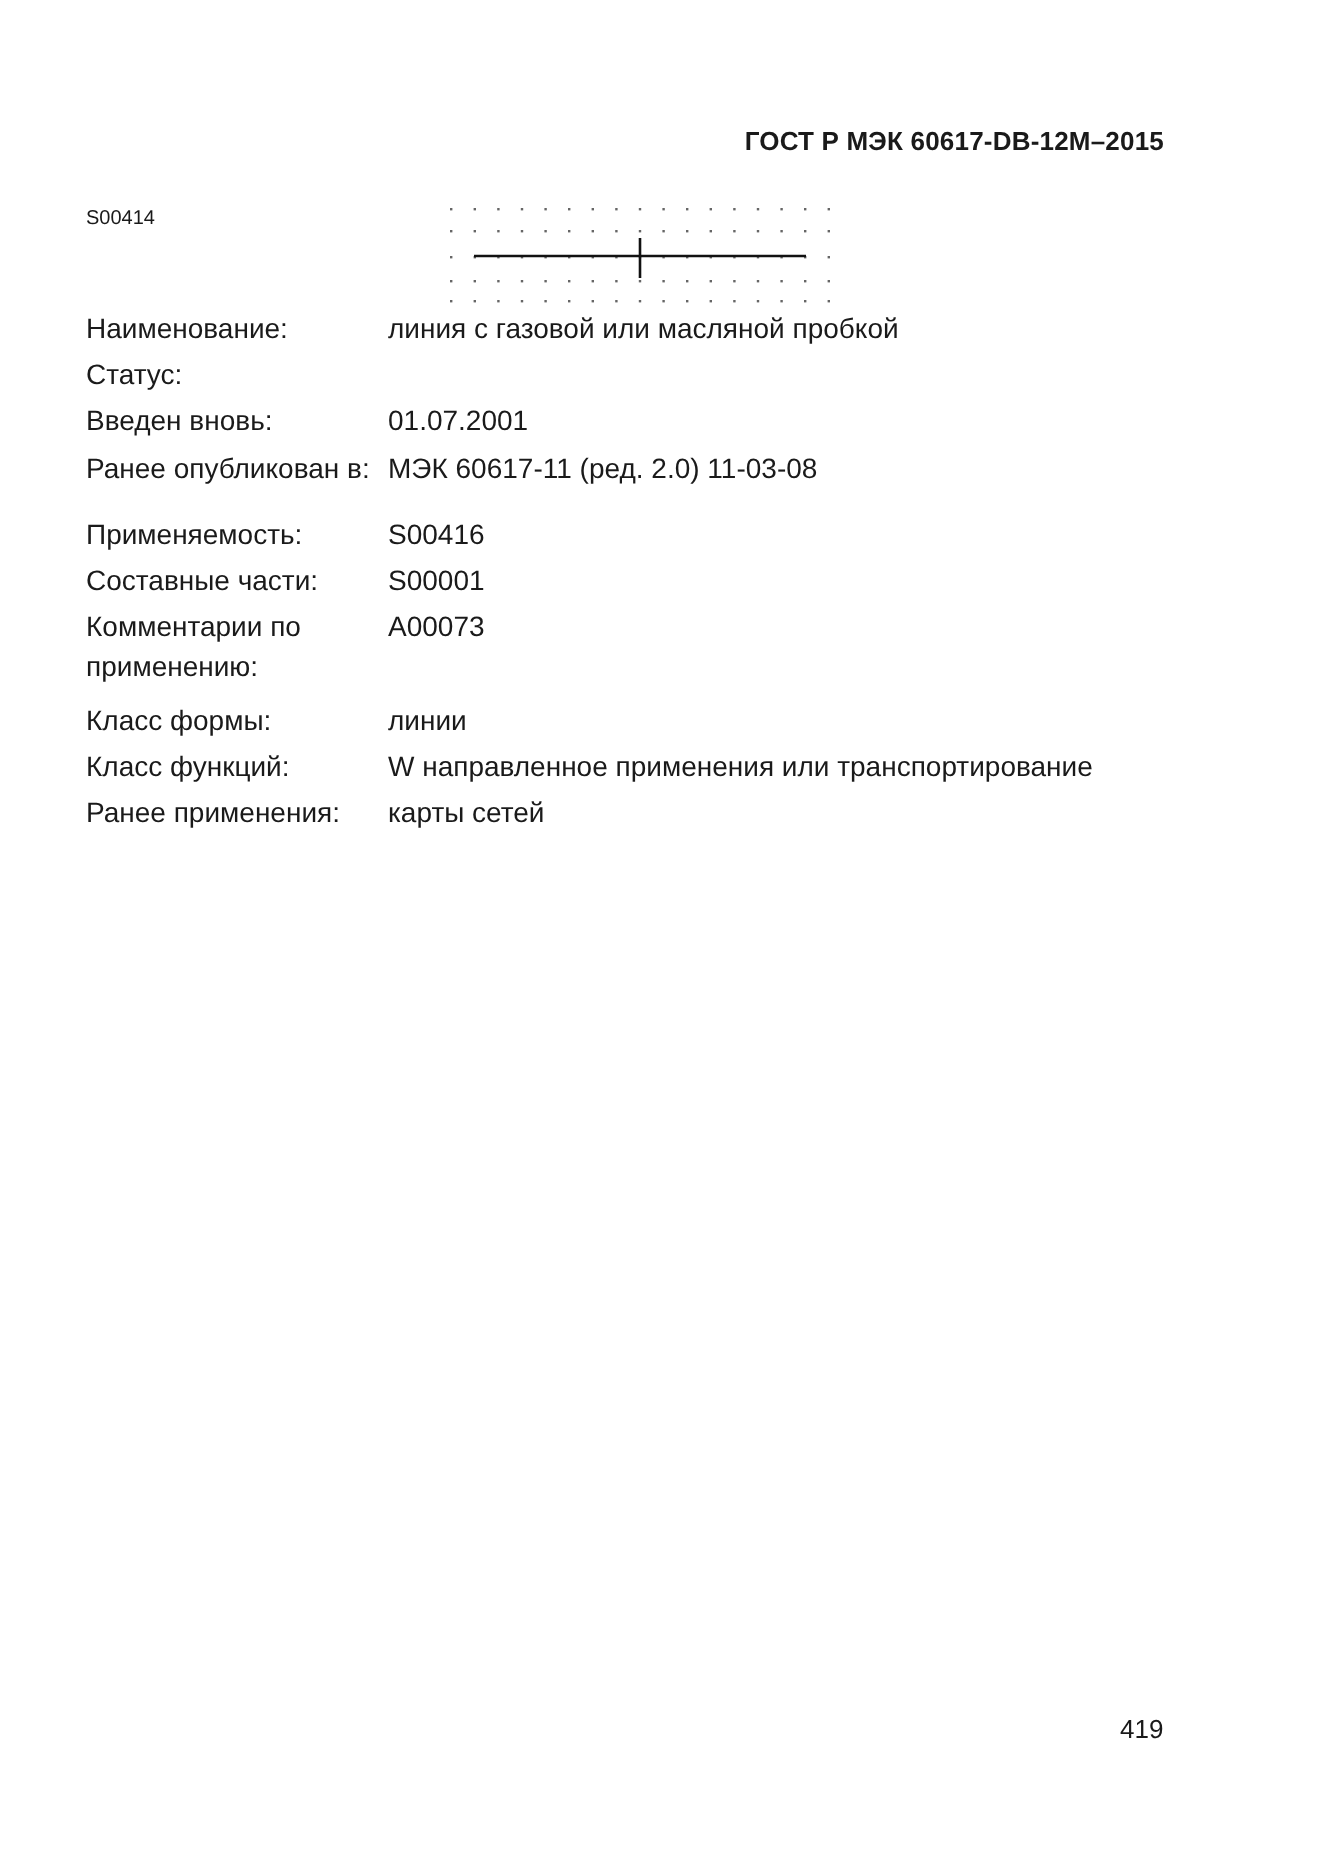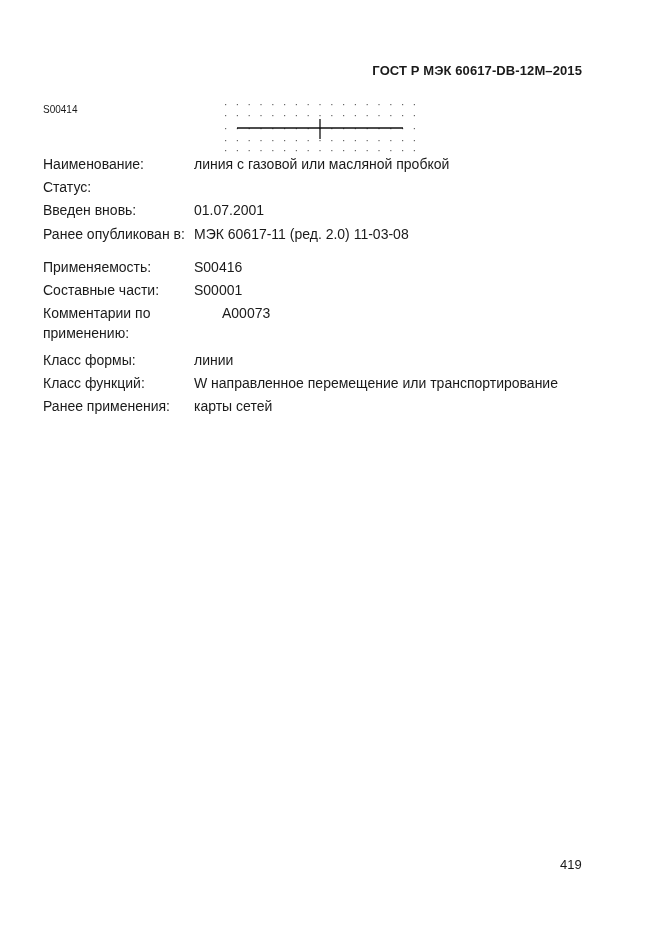--- a/index.html
+++ b/index.html
@@ -5,21 +5,21 @@
     html, body { margin: 0; padding: 0; background: #ffffff; }
     body { width: 661px; height: 936px; position: relative; overflow: hidden;
            font-family: "Liberation Sans", sans-serif; color: #1a1a1a; }
     .header { position: absolute; top: 63px; right: 79px; font-size: 13px; font-weight: bold; letter-spacing: 0.1px; }
     .code { position: absolute; top: 104px; left: 43px; font-size: 10px; font-weight: normal; }
     .symbol { position: absolute; left: 220px; top: 98px; width: 200px; height: 56px; }
     .rows { position: absolute; left: 43px; top: 154px; width: 560px; font-size: 14px; }
     .row { display: flex; height: 23.2px; line-height: 20px; }
     .row .lbl { width: 151px; flex: none; }
     .row .val { flex: 1; }
-    .row.tall { height: 46.4px; gap: 28px; }
+    .row.tall { height: 46.4px; }
     .gap { height: 10px; }
     .page-num { position: absolute; top: 857px; left: 560px; font-size: 13px; }
   </style>
 </head>
 <body>
 
 <div class="header">ГОСТ Р МЭК 60617-DB-12M–2015</div>
 
 <div class="code">S00414</div>
 
@@ -148,21 +148,21 @@
   <div class="row tall">
     <span class="lbl" style="width:120px;margin-right:31px;">Комментарии по применению:</span>
     <span class="val">A00073</span>
   </div>
   <div class="row">
     <span class="lbl">Класс формы:</span>
     <span class="val">линии</span>
   </div>
   <div class="row">
     <span class="lbl">Класс функций:</span>
-    <span class="val">W направленное перемещение или транспортирование</span>
+    <span class="val">W направленное применения или транспортирование</span>
   </div>
   <div class="row">
     <span class="lbl">Ранее применения:</span>
     <span class="val">карты сетей</span>
   </div>
 </div>
 
 <div class="page-num">419</div>
 
 </body></html>

